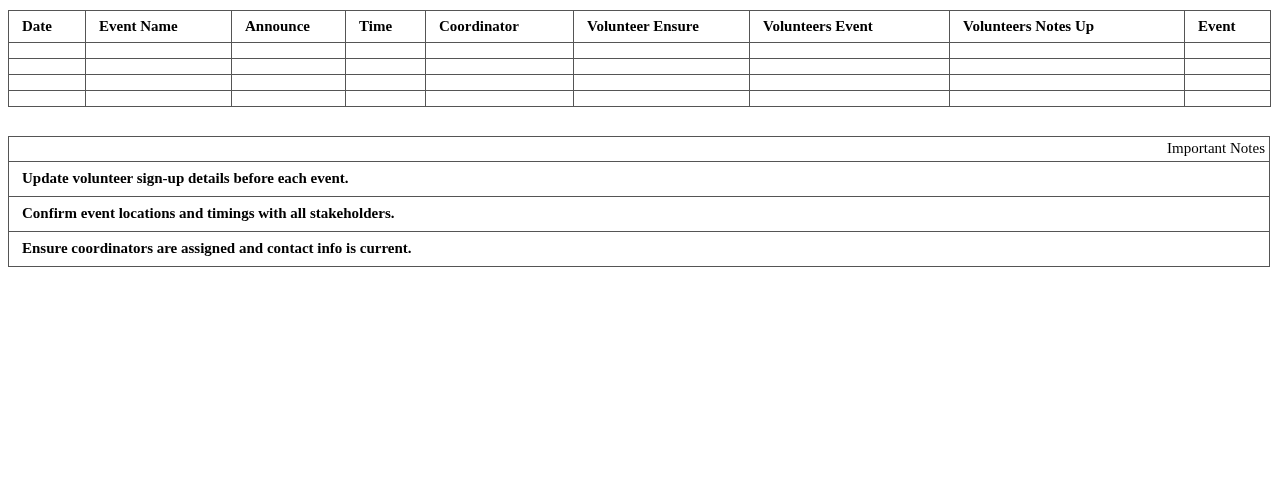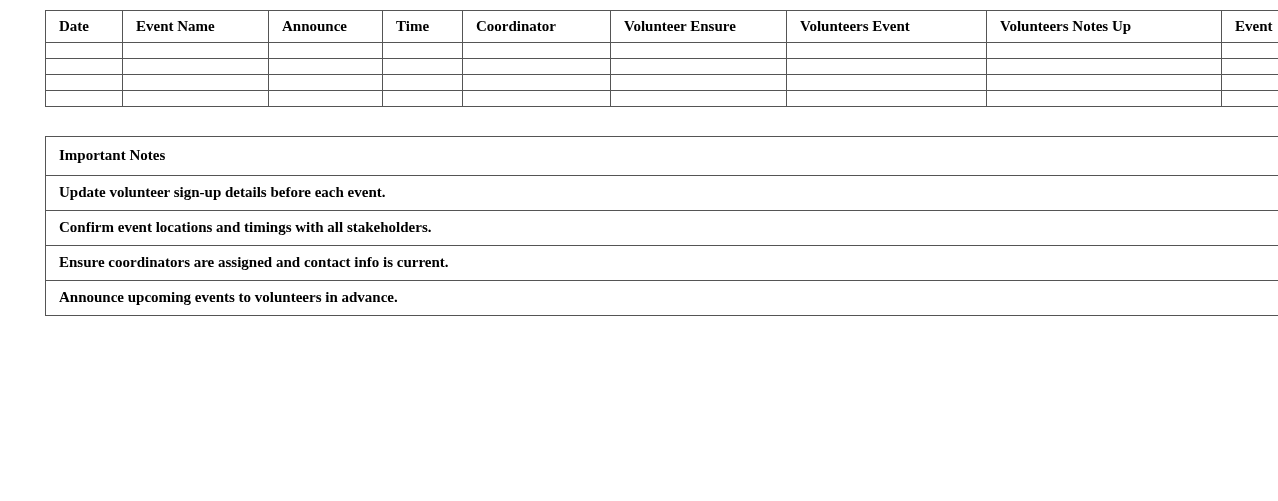--- a/index.html
+++ b/index.html
@@ -12,21 +12,20 @@
   body{
     width:1278px;height:501px;
     background:var(--page-bg);
     color:var(--text-color);
     font-family:"Liberation Serif","DejaVu Serif",serif;
     overflow:hidden;
   }
   .doc{
     padding-left:8px;
     padding-top:10px;
-    margin-left:37px;
   }
   table{
     border-collapse:collapse;
     table-layout:fixed;
     width:1262px;
     background:var(--page-bg);
   }
   th,td{
     border:1px solid var(--border-color);
     padding:0 4px 0 13px;
@@ -43,22 +42,23 @@
     font-weight:bold;
   }
   .schedule td{
     height:16px;
   }
   
   .notes-table{
     margin-top:29px;
   }
   .notes-table .title-cell{
-    height:39px;
-    font-weight:bold;
+    height:25px;
+    font-weight:normal;
+    text-align:right;
   }
   .notes-table .note-cell{
     height:35px;
     font-weight:bold;
   }
 </style>
 </head>
 <body>
 
 <div class="doc">
@@ -141,19 +141,16 @@
       </tr>
       <tr>
         <td class="note-cell">Update volunteer sign-up details before each event.</td>
       </tr>
       <tr>
         <td class="note-cell">Confirm event locations and timings with all stakeholders.</td>
       </tr>
       <tr>
         <td class="note-cell">Ensure coordinators are assigned and contact info is current.</td>
       </tr>
-      <tr>
-        <td class="note-cell">Announce upcoming events to volunteers in advance.</td>
-      </tr>
     </tbody>
   </table>
 
 </div>
 
 </body></html>

